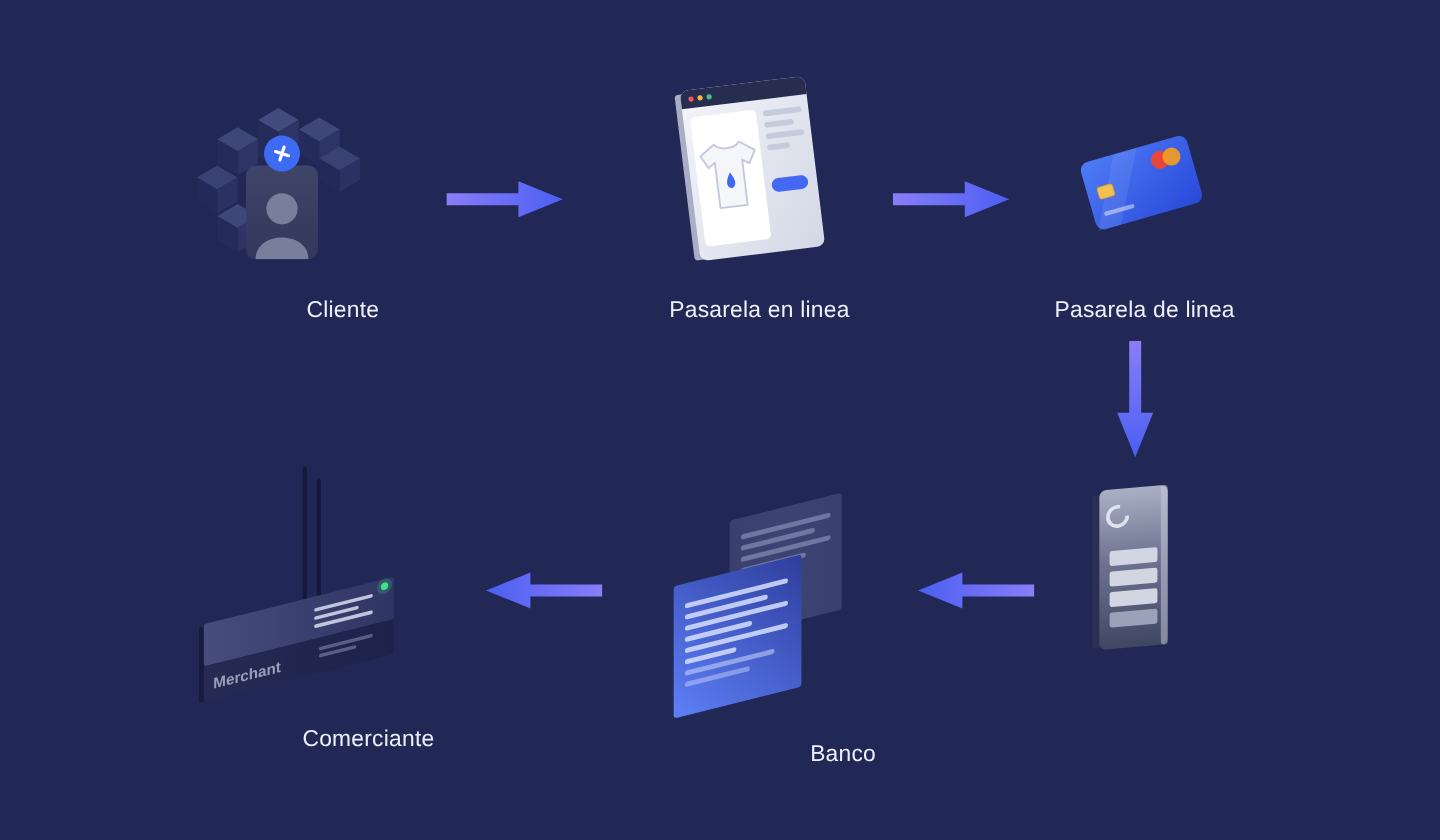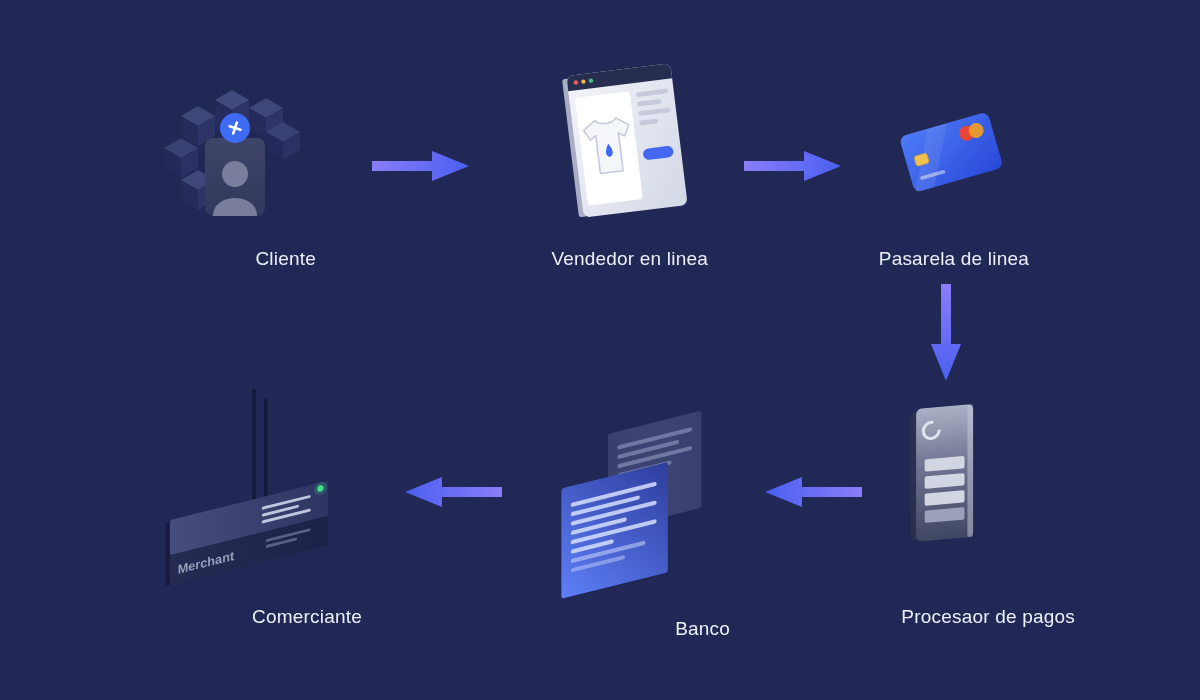--- a/index.html
+++ b/index.html
@@ -139,21 +139,21 @@
           <g fill="#c6cbdc">
             <rect x="92" y="40" width="34" height="5" rx="2.5"></rect>
             <rect x="92" y="50" width="26" height="5" rx="2.5"></rect>
             <rect x="92" y="60" width="34" height="5" rx="2.5"></rect>
             <rect x="92" y="70" width="20" height="5" rx="2.5"></rect>
           </g>
           <rect x="92" y="100" width="32" height="12" rx="6" fill="#4468f2"></rect>
         </g>
       </svg>
     </div>
-    <div class="node-label">Vendedor en linea</div>
+    <div class="node-label">Pasarela en linea</div>
   </div>
 
   <svg class="arrow a2" viewBox="0 0 100 36">
     <path d="M0 13 H60 V3 L97 18 L60 33 V23 H0 Z" fill="url(#arrowGrad)"></path>
   </svg>
 
   <div class="node node-pasarela">
     <div class="icon-box">
       <svg width="122" height="112" viewBox="0 0 122 112">
         <defs>
@@ -198,21 +198,20 @@
           <circle cx="34" cy="36" r="8.5" fill="none" stroke="#dfe3ee" stroke-width="3.2" stroke-dasharray="42 12"></circle>
           <g fill="#d2d6e3">
             <rect x="27" y="66" width="42" height="13" rx="2"></rect>
             <rect x="27" y="84" width="42" height="13" rx="2"></rect>
             <rect x="27" y="102" width="42" height="13" rx="2"></rect>
             <rect x="27" y="120" width="42" height="13" rx="2" fill="#9ba1b8"></rect>
           </g>
         </g>
       </svg>
     </div>
-    <div class="node-label">Procesaor de pagos</div>
   </div>
 
   <svg class="arrow a4" viewBox="0 0 100 36">
     <path d="M0 13 H60 V3 L97 18 L60 33 V23 H0 Z" fill="url(#arrowGrad)"></path>
   </svg>
 
   <div class="node node-banco">
     <div class="icon-box">
       <svg width="165" height="198" viewBox="0 0 175 212">
         <defs>

